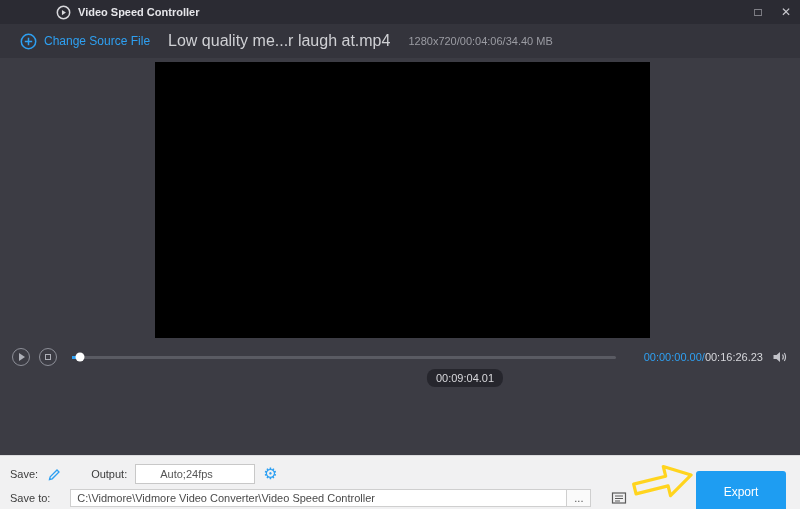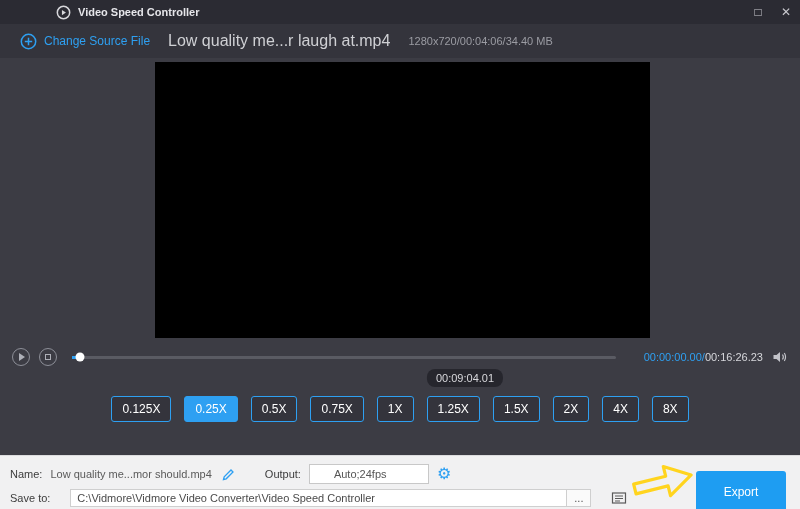--- a/index.html
+++ b/index.html
@@ -144,38 +144,25 @@
       <div class="volume">
         <svg width="16" height="14" viewBox="0 0 16 14">
           <path d="M1.5 5 H4.5 L8 2 V12 L4.5 9 H1.5 Z" fill="#c2c3c9"></path>
           <path d="M10.5 4.5 Q12.2 7 10.5 9.5 M12.3 3 Q14.8 7 12.3 11" stroke="#c2c3c9" stroke-width="1.2" fill="none"></path>
         </svg>
       </div>
     </div>
 
     <div class="tooltip">00:09:04.01</div>
 
-    <div class="speeds">
-      <div class="speed-btn">0.125X</div>
-      <div class="speed-btn selected">0.25X</div>
-      <div class="speed-btn">0.5X</div>
-      <div class="speed-btn">0.75X</div>
-      <div class="speed-btn">1X</div>
-      <div class="speed-btn">1.25X</div>
-      <div class="speed-btn">1.5X</div>
-      <div class="speed-btn">2X</div>
-      <div class="speed-btn">4X</div>
-      <div class="speed-btn">8X</div>
-    </div>
   </div>
 
   <div class="footer">
     <div class="frow1">
-      <span class="lbl">Name:</span>
-      <span class="name-value">Low quality me...mor should.mp4</span>
+      <span class="lbl">Save:</span>
       <span class="pencil">
         <svg width="13" height="13" viewBox="0 0 13 13">
           <path d="M1.5 11.5 L2.2 8.8 L9 2 L11 4 L4.2 10.8 Z" fill="none" stroke="#2ea0f2" stroke-width="1.3"></path>
         </svg>
       </span>
       <span class="lbl output-label">Output:</span>
       <input class="output-input" type="text" value="Auto;24fps" style="">
       <span class="gear">⚙</span>
     </div>
 

